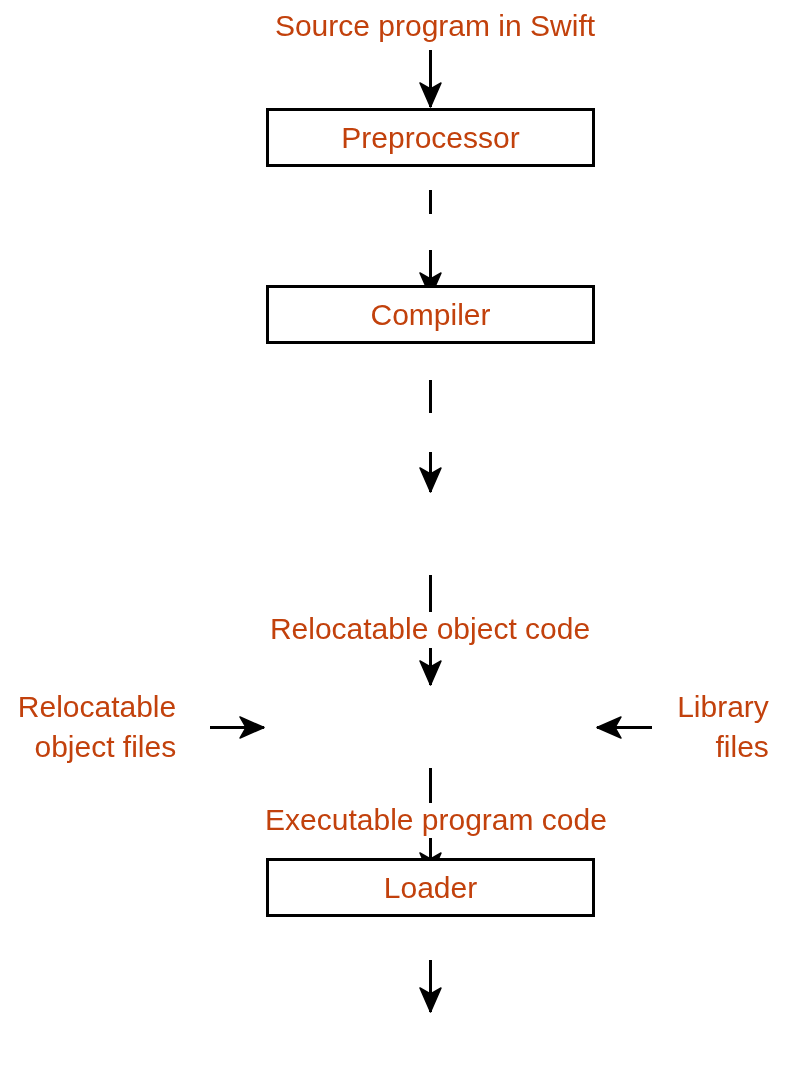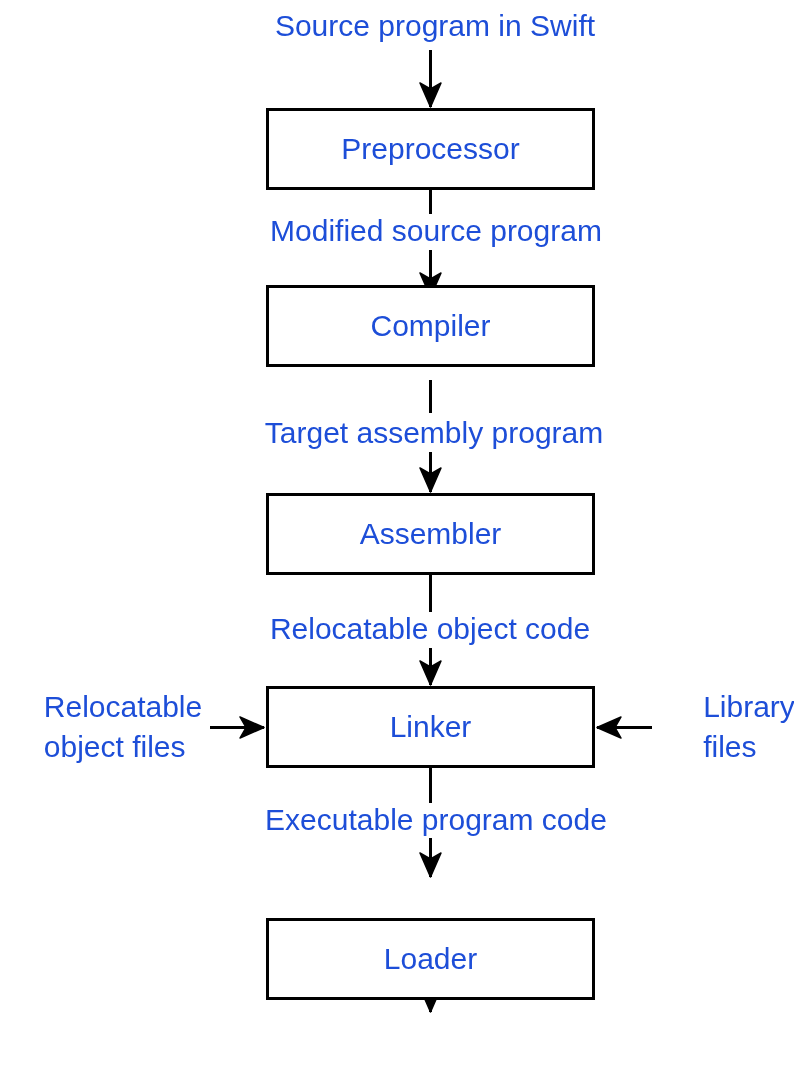--- a/index.html
+++ b/index.html
@@ -1,38 +1,38 @@
 <!DOCTYPE html>
 <html><head>
 <meta charset="utf-8">
 <style>
   html, body { margin: 0; padding: 0; background: #ffffff; }
   .canvas {
     position: relative;
     width: 794px;
     height: 1084px;
     background: #ffffff;
-    color: #1d4ed8;
+    color: #c2410c;
     font-family: "Liberation Sans", sans-serif;
     overflow: hidden;
   }
   svg.connectors {
     position: absolute;
     left: 0; top: 0;
     width: 794px; height: 1084px;
   }
   svg.connectors line {
     stroke: #000000;
     stroke-width: 3;
   }
   .node {
     position: absolute;
     left: 266px;
     width: 329px;
-    height: 82px;
+    height: 59px;
     box-sizing: border-box;
     border: 3px solid #000000;
     background: #ffffff;
     display: flex;
     align-items: center;
     justify-content: center;
     font-size: 30px;
     line-height: 1;
   }
   .flow-label {
@@ -40,23 +40,22 @@
     transform: translate(-50%, -50%);
     font-size: 30px;
     line-height: 1.15;
     white-space: nowrap;
   }
   .side-label {
     position: absolute;
     transform: translate(-50%, -50%);
     font-size: 30px;
     line-height: 40px;
-    text-align: left;
+    text-align: right;
     white-space: pre-line;
-    margin-left: 26px;
   }
 </style>
 </head>
 <body>
 
 <div class="canvas">
 
   <svg class="connectors" xmlns="http://www.w3.org/2000/svg">
     <defs>
       <marker id="arrowhead" markerUnits="userSpaceOnUse" markerWidth="26" markerHeight="24" viewBox="0 0 26 24" refX="25" refY="12" orient="auto">
@@ -78,44 +77,36 @@
     <line x1="210" y1="727.5" x2="264" y2="727.5" marker-end="url(#arrowhead)"></line>
     <line x1="652" y1="727.5" x2="597" y2="727.5" marker-end="url(#arrowhead)"></line>
   </svg>
 
   <div class="flow-label" style="left:435px; top:26px">Source program in Swift</div>
 
   <div class="node" style="top:108px">
     <span>Preprocessor</span>
   </div>
 
-  <div class="flow-label" style="left:436px; top:231px">Modified source program</div>
 
   <div class="node" style="top:285px">
     <span>Compiler</span>
   </div>
 
-  <div class="flow-label" style="left:434px; top:433px">Target assembly program</div>
 
-  <div class="node" style="top:493px">
-    <span>Assembler</span>
-  </div>
 
   <div class="flow-label" style="left:430px; top:629px">Relocatable object code</div>
 
   <div class="side-label" style="left:97px; top:727px">Relocatable
 object files</div>
 
-  <div class="node" style="top:686px">
-    <span>Linker</span>
-  </div>
 
   <div class="side-label" style="left:723px; top:727px">Library
 files</div>
 
   <div class="flow-label" style="left:436px; top:820px">Executable program code</div>
 
-  <div class="node" style="top:918px">
+  <div class="node" style="top:858px">
     <span>Loader</span>
   </div>
 
 
 </div>
 
 </body></html>

